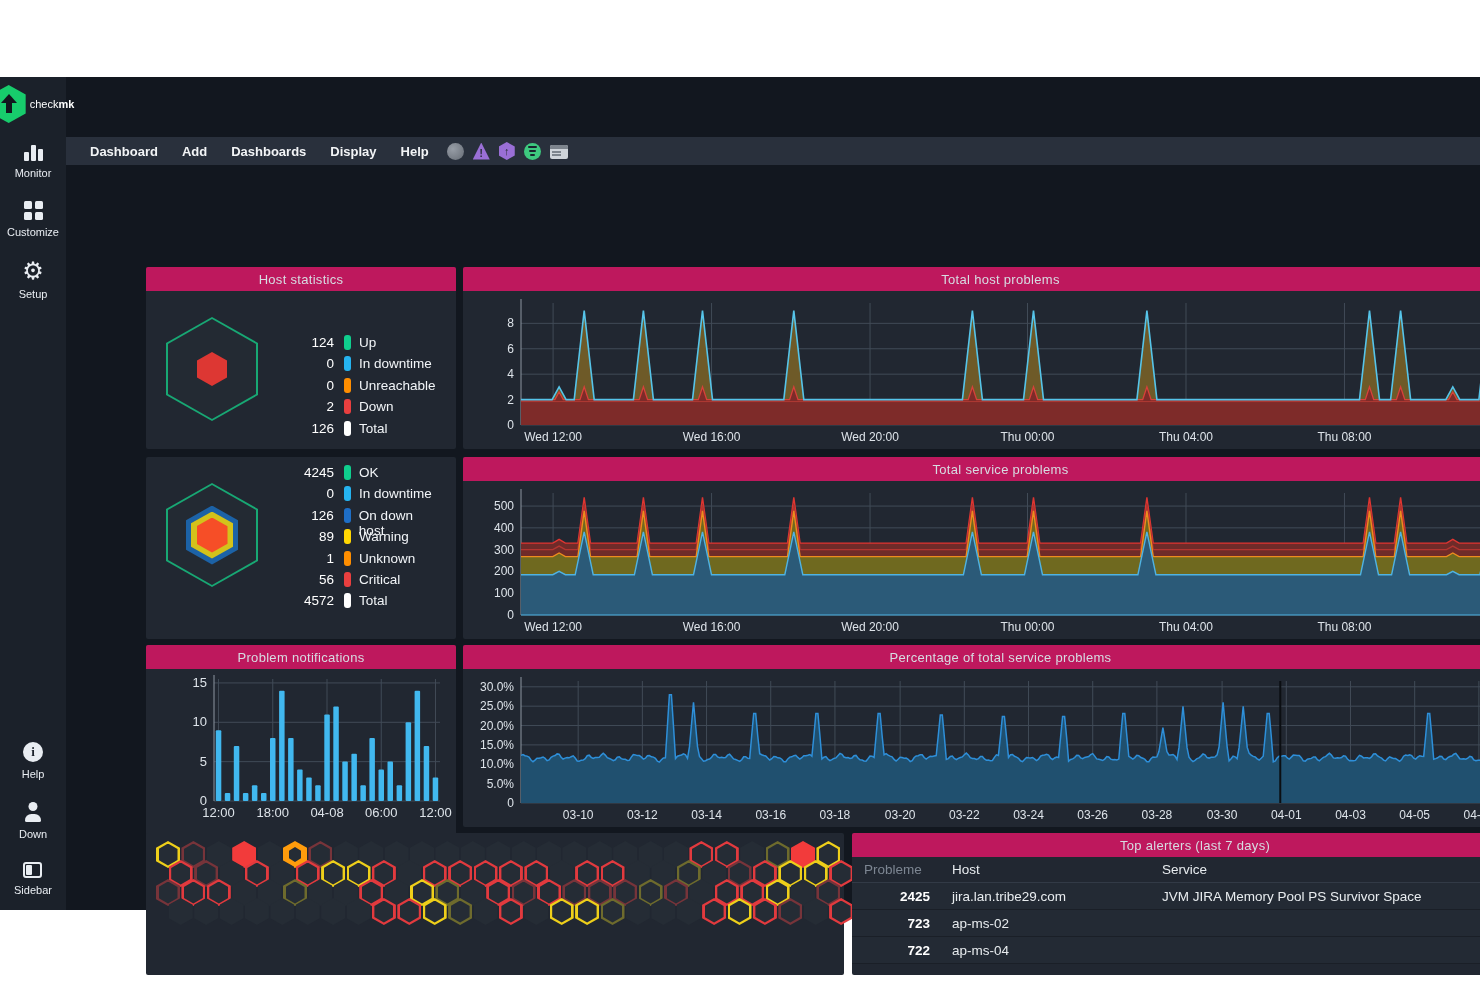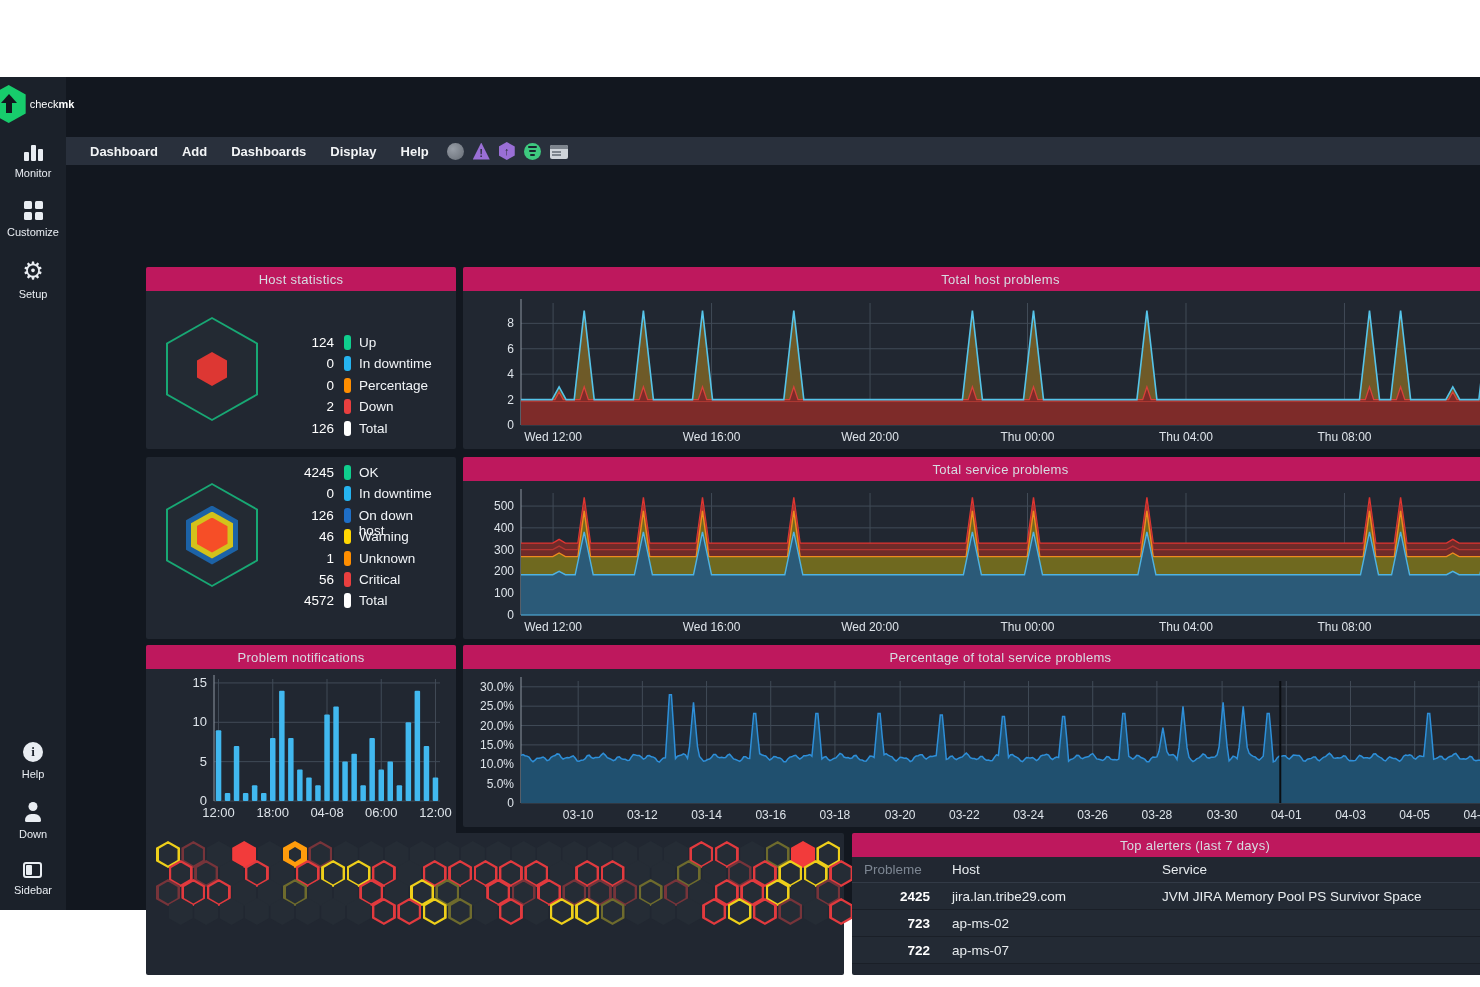--- a/index.html
+++ b/index.html
@@ -190,21 +190,21 @@
                   <span class="leg-lbl">Up</span>
                 </div>
                 <div class="leg-row">
                   <span class="leg-val">0</span>
                   <span class="leg-pill" style="background: rgb(37, 179, 240);"></span>
                   <span class="leg-lbl">In downtime</span>
                 </div>
                 <div class="leg-row">
                   <span class="leg-val">0</span>
                   <span class="leg-pill" style="background: rgb(255, 142, 0);"></span>
-                  <span class="leg-lbl">Percentage</span>
+                  <span class="leg-lbl">Unreachable</span>
                 </div>
                 <div class="leg-row">
                   <span class="leg-val">2</span>
                   <span class="leg-pill" style="background: rgb(233, 63, 63);"></span>
                   <span class="leg-lbl">Down</span>
                 </div>
                 <div class="leg-row">
                   <span class="leg-val">126</span>
                   <span class="leg-pill" style="background: rgb(255, 255, 255);"></span>
                   <span class="leg-lbl">Total</span>
@@ -266,21 +266,21 @@
                   <span class="leg-val">0</span>
                   <span class="leg-pill" style="background: rgb(37, 179, 240);"></span>
                   <span class="leg-lbl">In downtime</span>
                 </div>
                 <div class="leg-row">
                   <span class="leg-val">126</span>
                   <span class="leg-pill" style="background: rgb(30, 110, 198);"></span>
                   <span class="leg-lbl">On down host</span>
                 </div>
                 <div class="leg-row">
-                  <span class="leg-val">46</span>
+                  <span class="leg-val">89</span>
                   <span class="leg-pill" style="background: rgb(255, 215, 3);"></span>
                   <span class="leg-lbl">Warning</span>
                 </div>
                 <div class="leg-row">
                   <span class="leg-val">1</span>
                   <span class="leg-pill" style="background: rgb(255, 142, 0);"></span>
                   <span class="leg-lbl">Unknown</span>
                 </div>
                 <div class="leg-row">
                   <span class="leg-val">56</span>
@@ -842,21 +842,21 @@
                   <span class="c-host">jira.lan.tribe29.com</span>
                   <span class="c-svc">JVM JIRA Memory Pool PS Survivor Space</span>
                 </div>
                 <div class="trow">
                   <span class="c-prob">723</span>
                   <span class="c-host">ap-ms-02</span>
                   <span class="c-svc"></span>
                 </div>
                 <div class="trow">
                   <span class="c-prob">722</span>
-                  <span class="c-host">ap-ms-07</span>
+                  <span class="c-host">ap-ms-04</span>
                   <span class="c-svc"></span>
                 </div>
               </div>
 
           </div>
         </div>
 
       </div>
     </div>
   </div>

